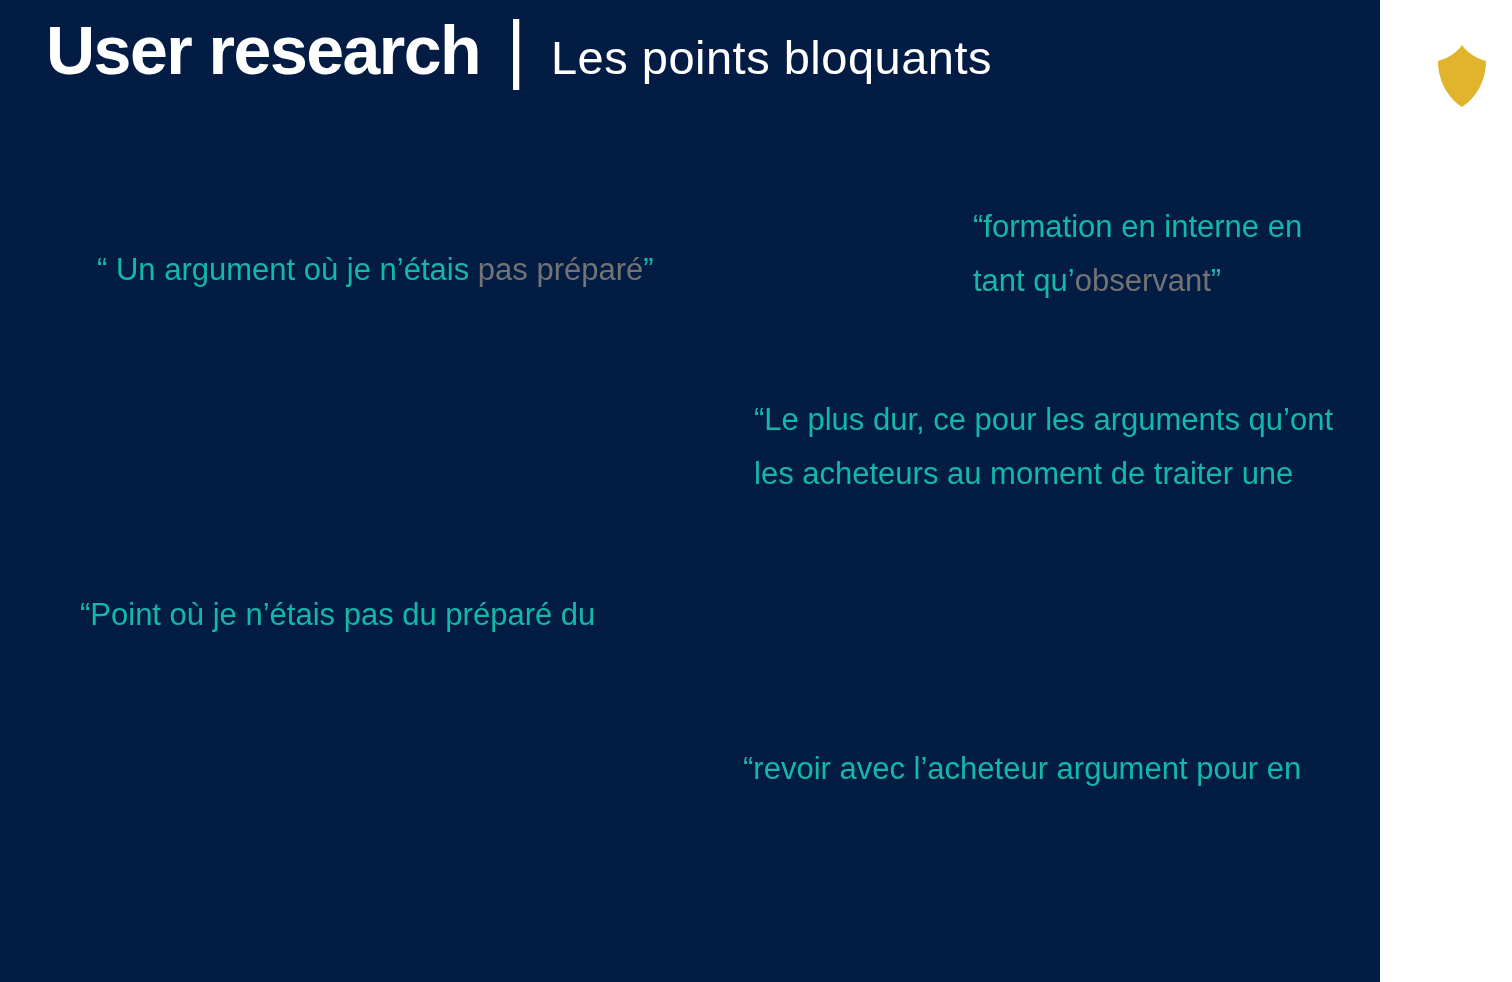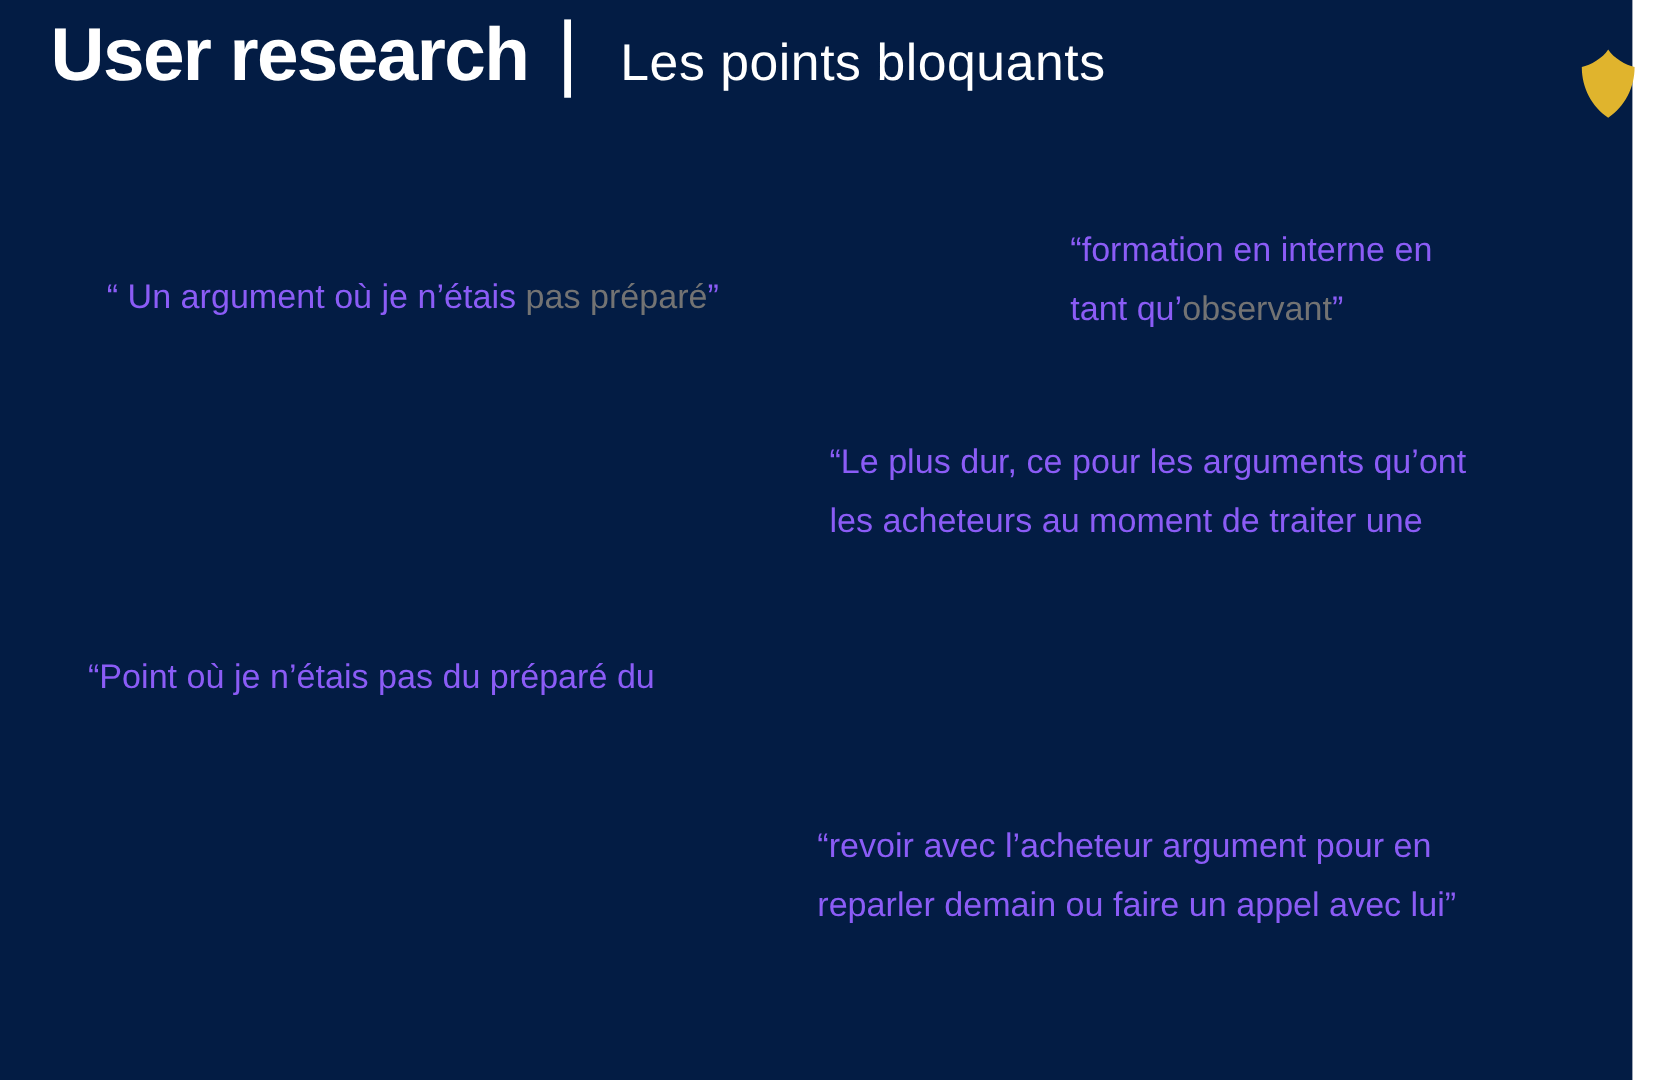--- a/index.html
+++ b/index.html
@@ -7,21 +7,21 @@
     padding: 0;
   }
   body {
     width: 1512px;
     height: 982px;
     overflow: hidden;
     font-family: "Liberation Sans", sans-serif;
   }
   .slide {
     position: relative;
-    width: 1484px;
+    width: 1380px;
     height: 982px;
     background: #031C44;
   }
 
   
   .header {
     position: absolute;
     left: 46px;
     top: 10px;
     display: flex;
@@ -36,21 +36,21 @@
     letter-spacing: -1.5px;
     line-height: 1.15;
   }
   .separator {
     font-size: 76px;
     font-weight: 300;
     margin: 0 24px 0 26px;
     line-height: 1;
   }
   .subtitle {
-    margin: 14px;
+    margin: 1px;
     font-size: 47px;
     font-weight: 400;
     letter-spacing: 0.5px;
     line-height: 1.1;
   }
 
   
   .logo {
     position: absolute;
     left: 1436px;
@@ -63,21 +63,21 @@
   
   .quote {
     position: absolute;
     margin: 0;
     font-size: 31px;
     line-height: 54px;
     color: #FFFFFF;
   }
   .quote .line { white-space: nowrap; }
   .g { color: #737373; }
-  .w { color: #8b5cf6; }
+  .w { color: #14b8a6; }
 
   .q1 { left: 97px;  top: 243px; }
   .q2 { left: 973px; top: 200px; }
   .q3 { left: 754px; top: 393px; }
   .q4 { left: 80px;  top: 588px; }
   .q5 { left: 743px; top: 742px; }
 </style>
 </head>
 <body>
 
@@ -108,16 +108,15 @@
     <div class="line"><span class="w">“Le plus dur, ce pour les arguments qu’ont</span></div>
     <div class="line"><span class="w">les acheteurs au moment de traiter une</span></div>
   </figure>
 
   <figure class="quote q4">
     <div class="line"><span class="w">“Point où je n’étais pas du préparé du</span></div>
   </figure>
 
   <figure class="quote q5">
     <div class="line"><span class="w">“revoir avec l’acheteur argument pour en</span></div>
-    <div class="line"><span class="w">reparler demain ou faire un appel avec lui”</span></div>
   </figure>
 
 </div>
 
 </body></html>

